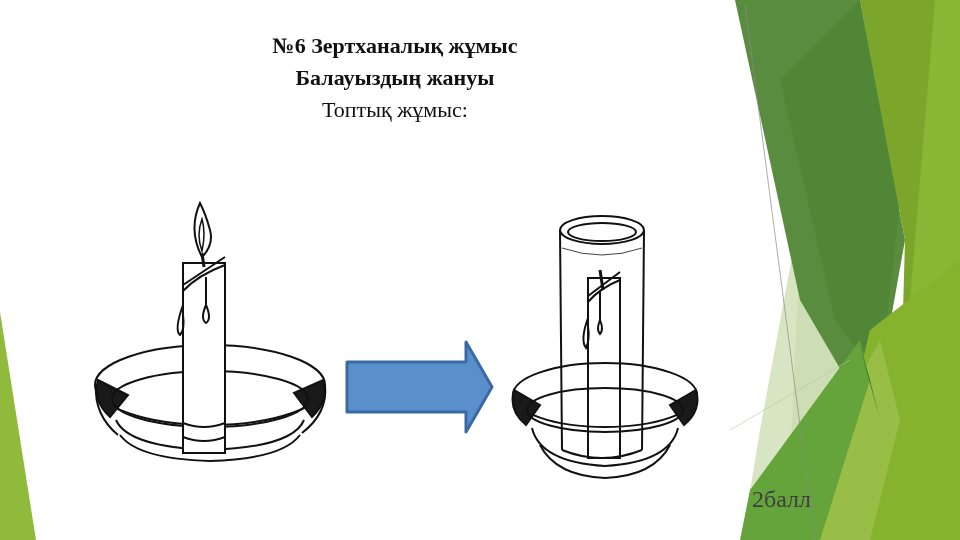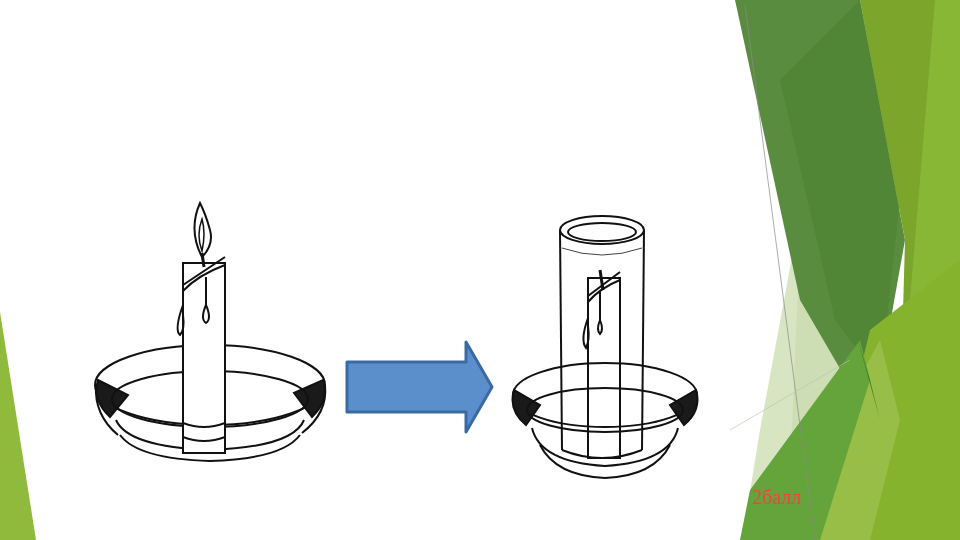--- a/index.html
+++ b/index.html
@@ -2,21 +2,21 @@
 <html><head>
 <meta charset="utf-8">
 <style>
   html, body { margin: 0; padding: 0; }
   body { width: 960px; height: 540px; overflow: hidden; background: #ffffff; position: relative; font-family: "Liberation Serif", "DejaVu Serif", serif; }
   .slide { position: absolute; left: 0; top: 0; width: 960px; height: 540px; background: #ffffff; }
   .deco { position: absolute; left: 0; top: 0; width: 960px; height: 540px; }
   .title-block { position: absolute; left: 180px; top: 30px; width: 430px; text-align: center; color: #111111; }
   .title-line { font-weight: bold; font-size: 22px; line-height: 32px; display: block; }
   .subtitle-line { font-size: 22px; line-height: 32px; display: block; font-weight: normal; }
-  .score { position: absolute; left: 752px; top: 486px; font-size: 20px; color: #ef4444; }
+  .score { position: absolute; left: 752px; top: 486px; font-size: 24px; color: #404040; }
   .figure { position: absolute; }
 </style>
 </head>
 <body>
 
 <div class="slide">
 
   <svg class="deco" viewBox="0 0 960 540" xmlns="http://www.w3.org/2000/svg">
 
     <polygon points="0,312 0,540 36,540" fill="#8fba3c"></polygon>
@@ -33,20 +33,25 @@
     <polygon points="870,330 960,260 960,540 820,540" fill="#86b32e"></polygon>
     <polygon points="880,340 900,420 870,540 820,540 810,470" fill="#9cc14f" opacity="0.8"></polygon>
 
     <polygon points="860,340 870,380 820,540 740,540 750,490" fill="#65a33b"></polygon>
     <polygon points="858,340 880,420 870,380" fill="#3f7a22"></polygon>
 
     <line x1="745" y1="5" x2="815" y2="540" stroke="#8a8a8a" stroke-width="0.7"></line>
     <line x1="730" y1="430" x2="850" y2="360" stroke="#b7c4a4" stroke-width="0.6"></line>
   </svg>
 
+  <div class="title-block">
+    <span class="title-line">№6 Зертханалық жұмыс</span>
+    <span class="title-line">Балауыздың жануы</span>
+    <span class="subtitle-line">Топтық жұмыс:</span>
+  </div>
 
   <svg class="figure" style="left:88px; top:185px;" width="250" height="280" viewBox="0 0 250 280" xmlns="http://www.w3.org/2000/svg">
     <g fill="none" stroke="#111" stroke-width="2">
 
       <ellipse cx="122" cy="200" rx="115" ry="40" fill="#fff"></ellipse>
       <path d="M8,200 Q6,230 30,250" stroke-width="2"></path>
       <path d="M237,200 Q240,228 214,248" stroke-width="2"></path>
       <path d="M10,195 Q4,215 22,232 L40,210 Z" fill="#1a1a1a"></path>
       <path d="M235,195 Q242,214 224,232 L206,208 Z" fill="#1a1a1a"></path>
 

